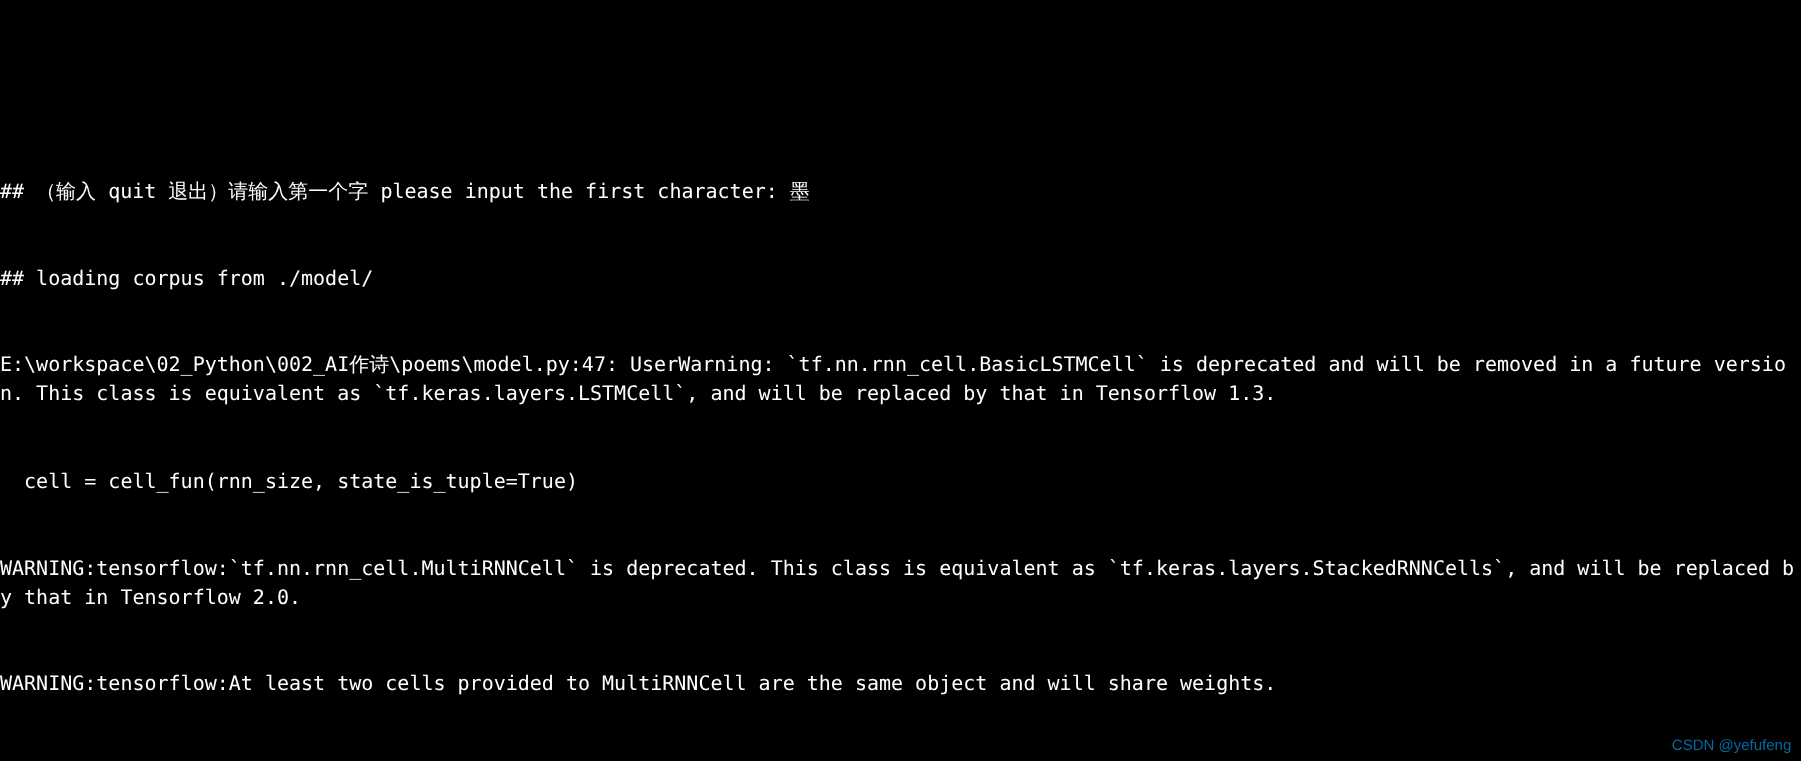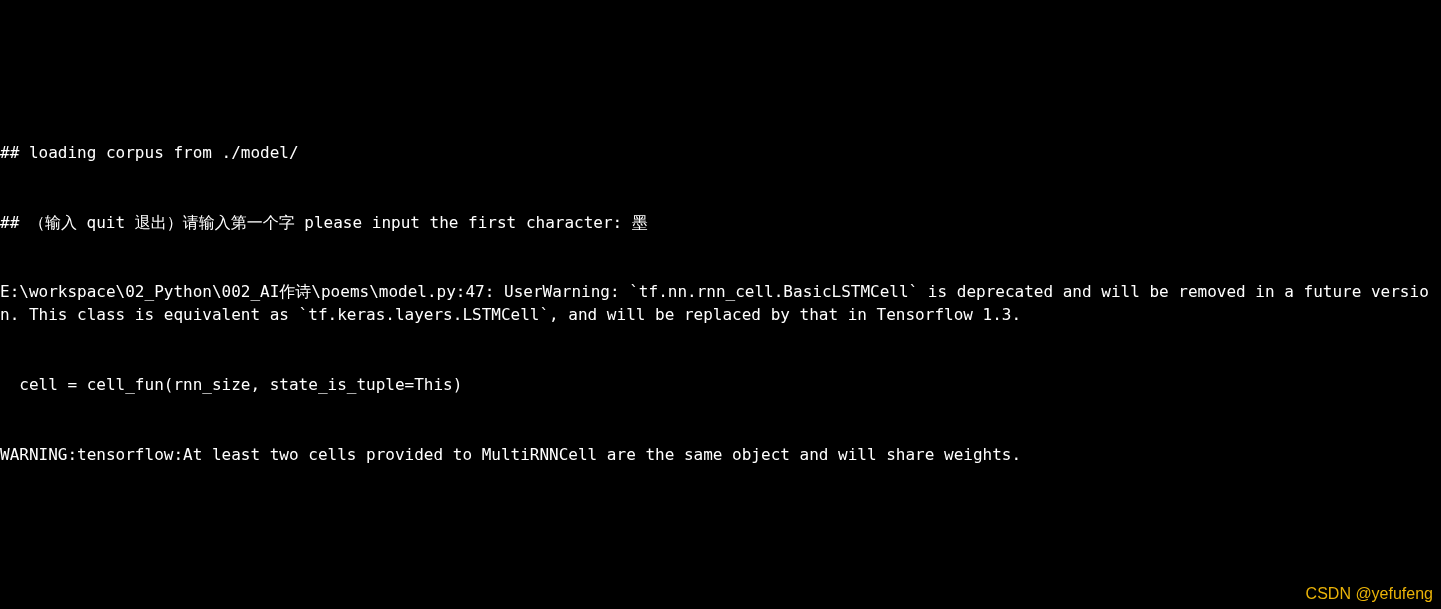--- a/index.html
+++ b/index.html
@@ -24,35 +24,36 @@
       width: 100%;
       height: 100%;
     }
     .line {
       display: block;
     }
     .watermark {
       position: absolute;
       bottom: 4px;
       right: 8px;
-      color: #eab308;
-      font-size: 16px;
+      color: #0369a1;
+      font-size: 12px;
       font-family: sans-serif;
     }
   </style>
 </head>
 <body>
 
 
 
 <div class="terminal">
+  <span class="line">## （输入 quit 退出）请输入第一个字 please input the first character: 墨</span>
   <span class="line">## loading corpus from ./model/</span>
-  <span class="line">## （输入 quit 退出）请输入第一个字 please input the first character: 墨</span>
   <span class="line">E:\workspace\02_Python\002_AI作诗\poems\model.py:47: UserWarning: `tf.nn.rnn_cell.BasicLSTMCell` is deprecated and will be removed in a future version. This class is equivalent as `tf.keras.layers.LSTMCell`, and will be replaced by that in Tensorflow 1.3.</span>
-  <span class="line">  cell = cell_fun(rnn_size, state_is_tuple=This)</span>
+  <span class="line">  cell = cell_fun(rnn_size, state_is_tuple=True)</span>
+  <span class="line">WARNING:tensorflow:`tf.nn.rnn_cell.MultiRNNCell` is deprecated. This class is equivalent as `tf.keras.layers.StackedRNNCells`, and will be replaced by that in Tensorflow 2.0.</span>
   <span class="line">WARNING:tensorflow:At least two cells provided to MultiRNNCell are the same object and will share weights.</span>
   
   
   
   
   
   
   
   
   

